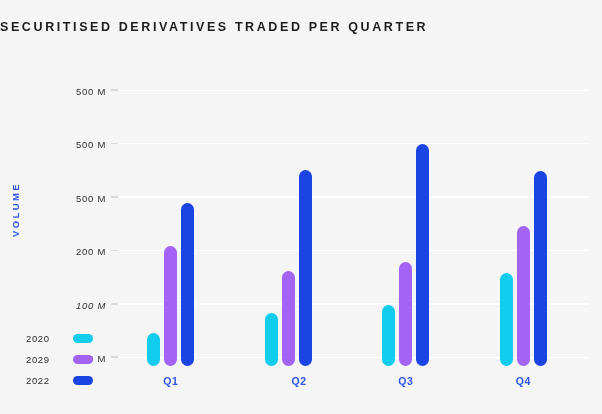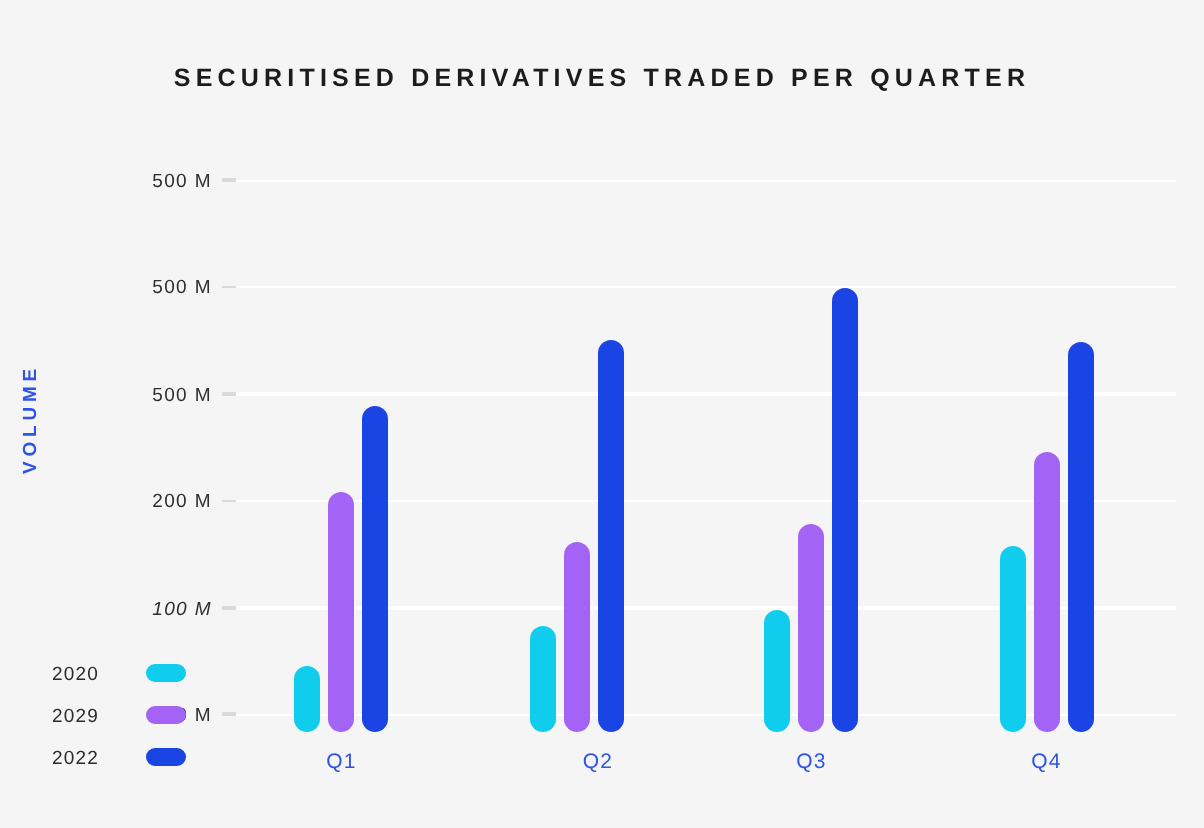--- a/index.html
+++ b/index.html
@@ -14,24 +14,23 @@
     overflow: hidden;
     position: relative;
   }
   #chart-root {
     position: absolute;
     inset: 0;
     background: #f5f5f5;
   }
   #chart-title {
     position: absolute;
-    top: 32px;
+    top: 20px;
     left: 0;
     width: 602px;
-    text-align: center;
     font-size: 12.5px;
     font-weight: bold;
     letter-spacing: 2.6px;
     color: #1c1c1c;
     white-space: nowrap;
   }
   
   #plot-area {
     position: absolute;
     left: 118px;
@@ -100,38 +99,39 @@
     gap: 4px;
   }
   .bar {
     width: 13px;
     border-radius: 7px 7px 7px 7px;
   }
   .x-tick-label {
     position: absolute;
     bottom: 27px;
     font-size: 10.5px;
-    font-weight: normal;
+    font-weight: bold;
     letter-spacing: 0.6px;
     color: #2f55e8;
     text-align: center;
     white-space: nowrap;
     margin-top: 47px;
   }
   
   #legend {
     position: absolute;
     left: 26px;
     bottom: 28px;
     display: flex;
     flex-direction: column;
     gap: 9px;
   }
   .legend-row {
     display: flex;
+    align-items: center;
     gap: 19px;
     height: 12px;
   }
   .legend-label {
     font-size: 9.5px;
     letter-spacing: 0.6px;
     color: #2b2b2b;
     width: 28px;
     white-space: nowrap;
   }

